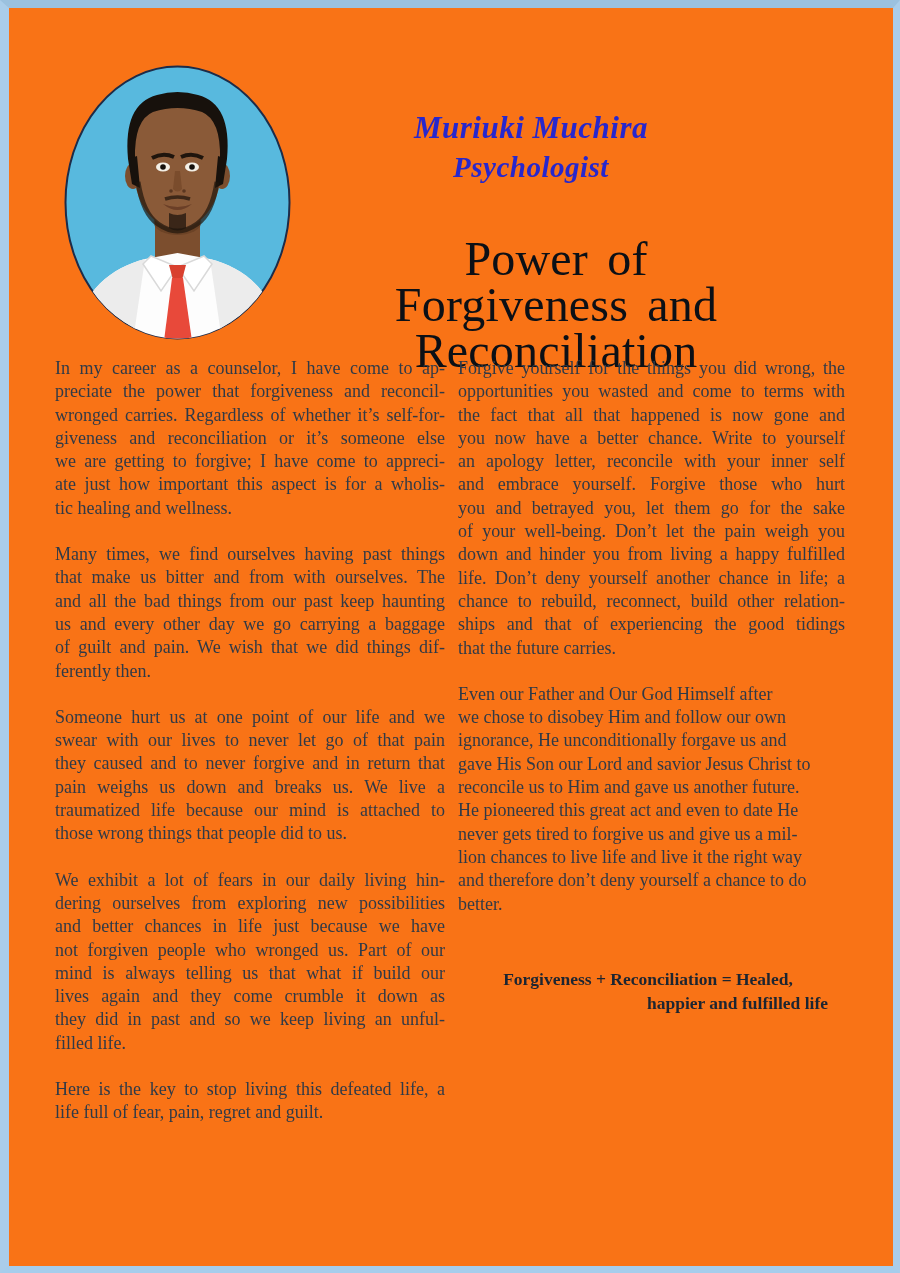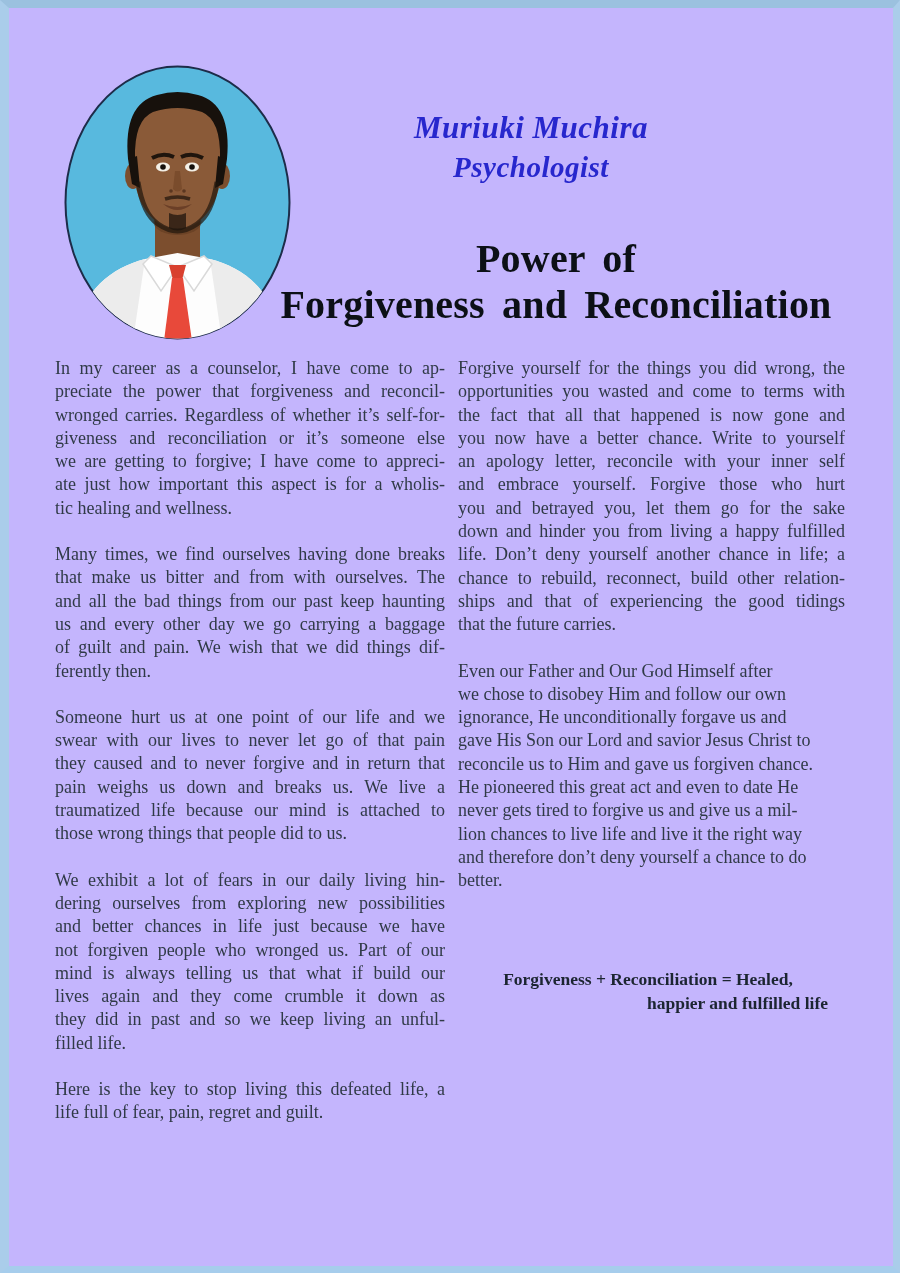--- a/index.html
+++ b/index.html
@@ -1,41 +1,41 @@
 <!DOCTYPE html>
 <html><head>
 <meta charset="utf-8">
 <style>
   html,body{margin:0;padding:0;background:#8fa8bf;}
   .page{
     position:relative;
     width:900px;height:1273px;
     margin:0 auto;
-    background:#c4b5fd;
+    background:#f97316;
     box-sizing:border-box;
     border-top:8px solid #9bc1df;
     border-left:9px solid #aacdea;
     border-right:7px solid #aacdea;
     border-bottom:7px solid #a6cdec;
     font-family:"Liberation Serif", serif;
     overflow:hidden;
   }
   .portrait{position:absolute;left:54px;top:56px;width:229px;height:277px;}
   .author-block{
     position:absolute;left:372px;top:100px;width:300px;
     text-align:center;color:#2727cd;
     font-style:italic;font-weight:600;
     letter-spacing:.5px;
   }
   .author-name{font-size:31px;line-height:40px;}
   .author-title{font-size:29px;line-height:38px;}
   .title-block{
     position:absolute;left:258px;top:228px;width:578px;
-    text-align:center;color:#0c1016;font-weight:bold;
-    font-size:40px;line-height:46px;word-spacing:7px;
+    text-align:center;color:#0c1016;font-weight:normal;
+    font-size:48px;line-height:46px;word-spacing:7px;
     letter-spacing:.2px;
   }
   .col{position:absolute;top:349px;color:#303a47;font-size:18px;}
   .col-left{left:46px;width:390px;}
   .col-right{left:449px;width:387px;}
   .para{margin:0 0 23px 0;}
   .line{
     line-height:23.3px;
     text-align:justify;
     text-align-last:justify;
@@ -129,21 +129,21 @@
       <div class="para">
         <div class="line">In my career as a counselor, I have come to ap-</div>
         <div class="line">preciate the power that forgiveness and reconcil-</div>
         <div class="line">wronged carries. Regardless of whether it’s self-for-</div>
         <div class="line">giveness and reconciliation or it’s someone else</div>
         <div class="line">we are getting to forgive; I have come to appreci-</div>
         <div class="line">ate just how important this aspect is for a wholis-</div>
         <div class="line no-just">tic healing and wellness.</div>
       </div>
       <div class="para">
-        <div class="line">Many times, we find ourselves having done breaks</div>
+        <div class="line">Many times, we find ourselves having past things</div>
         <div class="line">that make us bitter and from with ourselves. The</div>
         <div class="line">and all the bad things from our past keep haunting</div>
         <div class="line">us and every other day we go carrying a baggage</div>
         <div class="line">of guilt and pain. We wish that we did things dif-</div>
         <div class="line no-just">ferently then.</div>
       </div>
       <div class="para">
         <div class="line">Someone hurt us at one point of our life and we</div>
         <div class="line">swear with our lives to never let go of that pain</div>
         <div class="line">they caused and to never forgive and in return that</div>
@@ -168,32 +168,33 @@
     </div>
   <div class="col col-right" id="col-right">
       <div class="para">
         <div class="line">Forgive yourself for the things you did wrong, the</div>
         <div class="line">opportunities you wasted and come to terms with</div>
         <div class="line">the fact that all that happened is now gone and</div>
         <div class="line">you now have a better chance. Write to yourself</div>
         <div class="line">an apology letter, reconcile with your inner self</div>
         <div class="line">and embrace yourself. Forgive those who hurt</div>
         <div class="line">you and betrayed you, let them go for the sake</div>
+        <div class="line">of your well-being. Don’t let the pain weigh you</div>
         <div class="line">down and hinder you from living a happy fulfilled</div>
         <div class="line">life. Don’t deny yourself another chance in life; a</div>
         <div class="line">chance to rebuild, reconnect, build other relation-</div>
         <div class="line">ships and that of experiencing the good tidings</div>
         <div class="line no-just">that the future carries.</div>
       </div>
       <div class="para">
         <div class="line no-just">Even our Father and Our God Himself after</div>
         <div class="line no-just">we chose to disobey Him and follow our own</div>
         <div class="line no-just">ignorance, He unconditionally forgave us and</div>
         <div class="line no-just">gave His Son our Lord and savior Jesus Christ to</div>
-        <div class="line no-just">reconcile us to Him and gave us forgiven chance.</div>
+        <div class="line no-just">reconcile us to Him and gave us another future.</div>
         <div class="line no-just">He pioneered this great act and even to date He</div>
         <div class="line no-just">never gets tired to forgive us and give us a mil-</div>
         <div class="line no-just">lion chances to live life and live it the right way</div>
         <div class="line no-just">and therefore don’t deny yourself a chance to do</div>
         <div class="line no-just">better.</div>
       </div>
     </div>
 
   <div class="conclusion">
     <div class="c1">Forgiveness + Reconciliation = Healed,</div>

